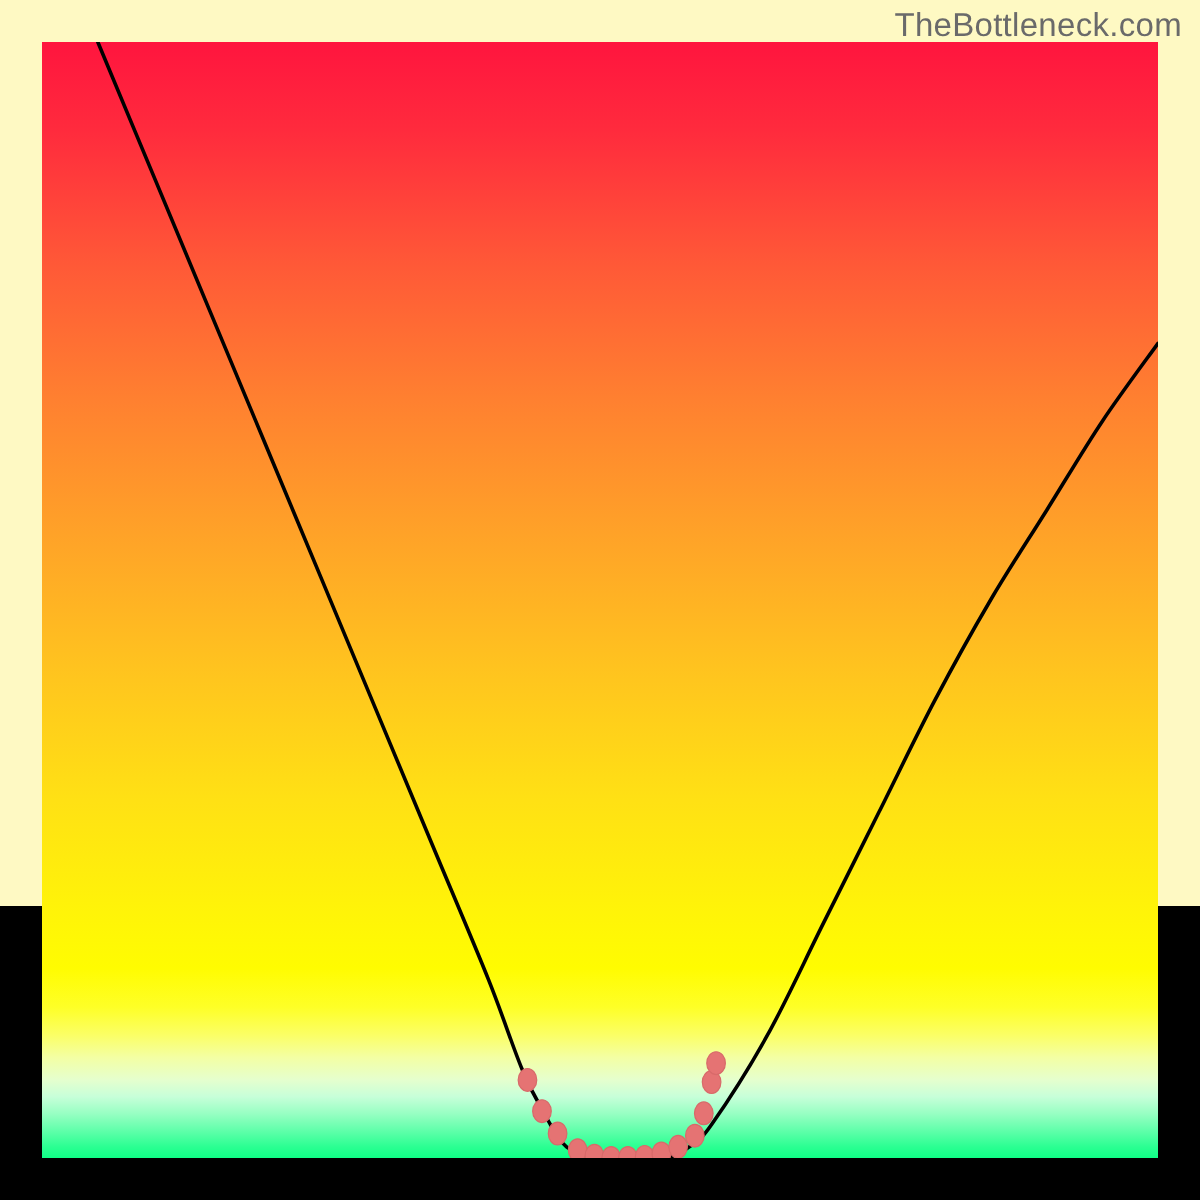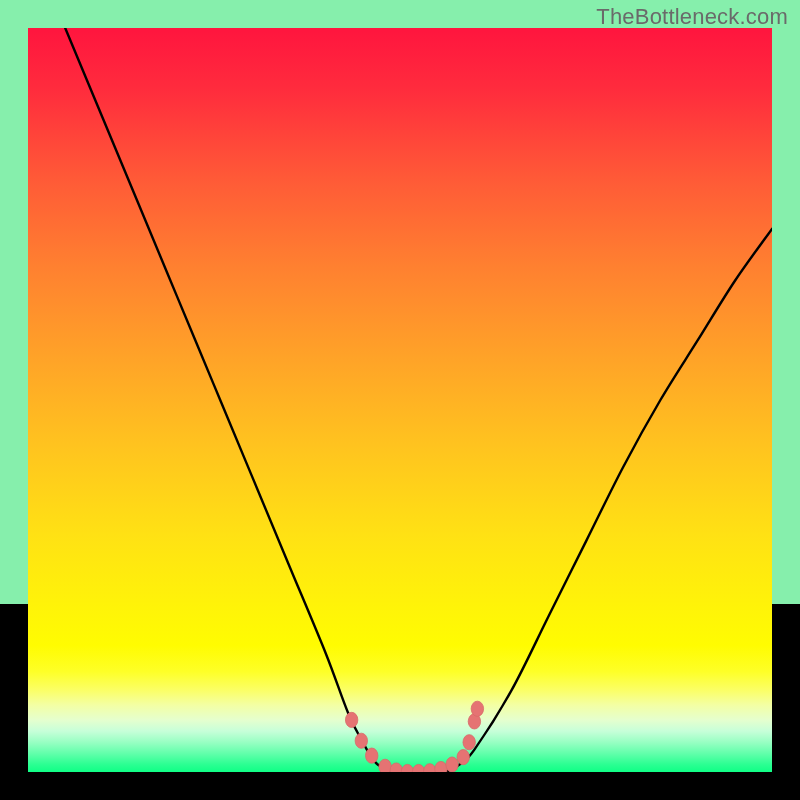--- a/index.html
+++ b/index.html
@@ -10,21 +10,21 @@
     background: #000;
     overflow: hidden;
     font-family: Arial, Helvetica, sans-serif;
   }
   .frame {
     position: absolute;
     left: 0;
     top: 0;
     width: 800px;
     height: 604px;
-    background: #86efac;
+    background: #fef9c3;
   }
   .plot-area {
     position: absolute;
     left: 28px;
     top: 28px;
     width: 744px;
     height: 744px;
     overflow: hidden;
   }
   .gradient {

